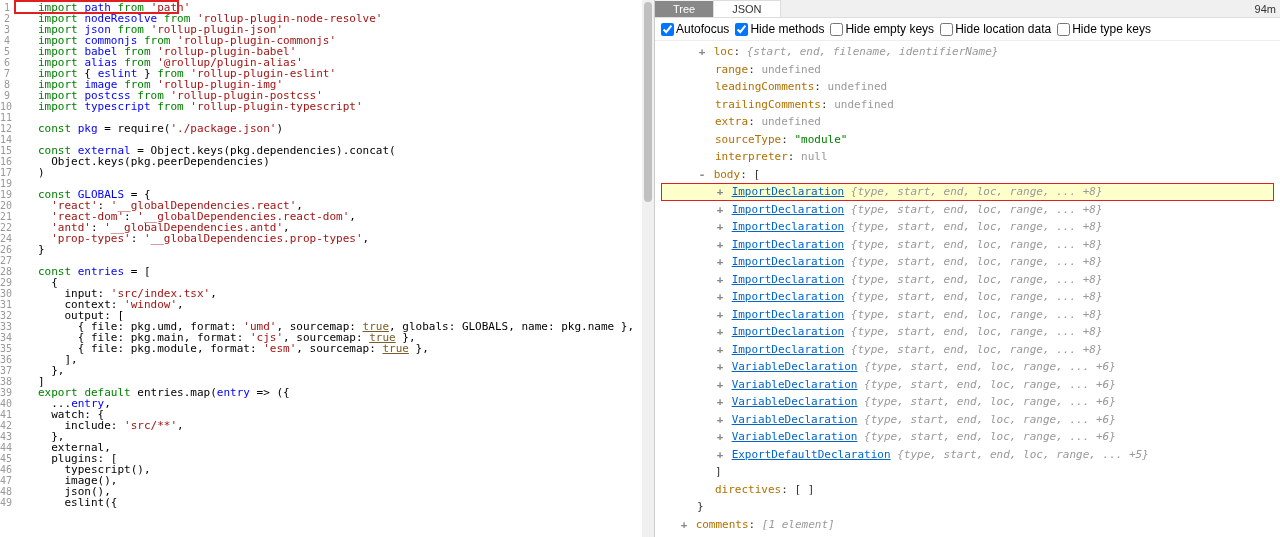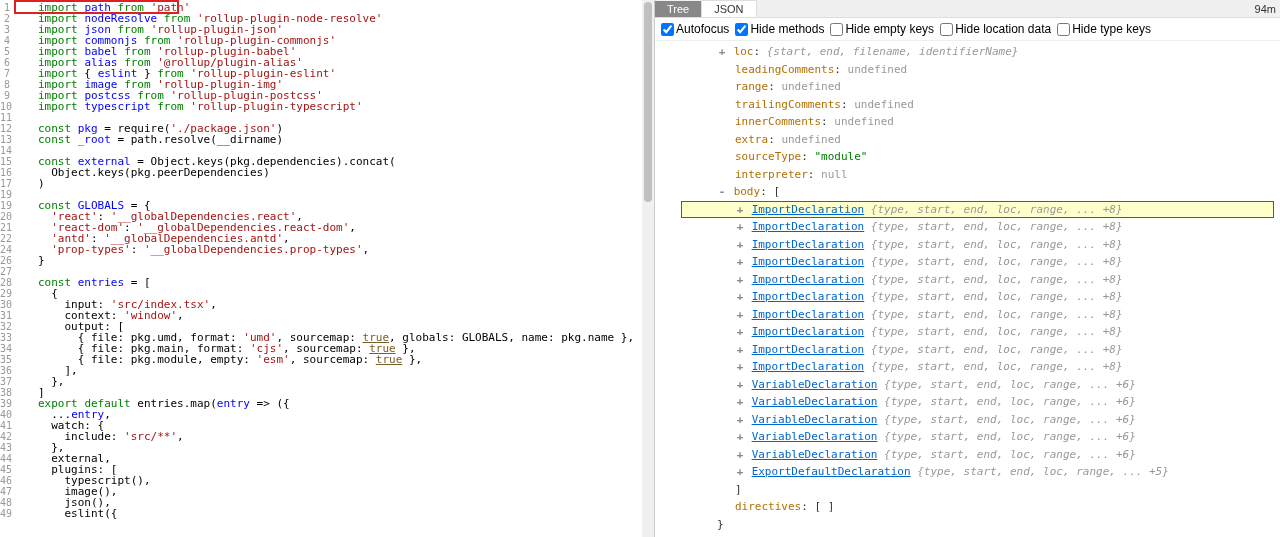--- a/index.html
+++ b/index.html
@@ -12,27 +12,27 @@
   .cl { flex: 1; margin-left: 24px; }
   .hl-box { position: absolute; border: 2px solid #e02020; pointer-events: none; }
   .kw { color: #008000; }
   .id { color: #0000ff; }
   .str { color: #a31515; }
   .lit { color: #795e26; text-decoration: underline; }
   .divider { width: 1px; background: #ccc; }
   .scroll-gutter { width: 12px; background: #f0f0f0; position: relative; }
   .scroll-thumb { position: absolute; left: 2px; right: 2px; top: 2px; height: 200px; background: #c0c0c0; border-radius: 4px; }
   .tabs { display: flex; align-items: center; background: #f0f0f0; height: 18px; border-bottom: 1px solid #ddd; font-family: -apple-system, sans-serif; font-size: 11px; }
-  .tab { padding: 2px 12px; cursor: pointer; }
+  .tab { padding: 2px 18px; cursor: pointer; }
   .tab.active { background: #888; color: #fff; }
   .tab.inactive { background: #fff; color: #333; border: 1px solid #ddd; border-bottom: none; }
   .size-badge { margin-left: auto; padding-right: 4px; color: #333; }
   .toolbar { display: flex; gap: 6px; align-items: center; padding: 4px 6px; background: #fff; font-family: -apple-system, sans-serif; font-size: 12px; border-bottom: 1px solid #eee; }
   .toolbar label { display: flex; align-items: center; gap: 2px; }
-  .tree { flex: 1; overflow: auto; padding: 2px 6px; font-size: 11px; line-height: 17.5px; margin-left: 20px; }
+  .tree { flex: 1; overflow: auto; padding: 2px 6px; font-size: 11px; line-height: 17.5px; }
   .tree-row { white-space: pre; }
   .indent { display: inline-block; }
   .toggle { color: #888; font-weight: bold; cursor: pointer; display: inline-block; width: 10px; text-align: center; }
   .tree-key { color: #b07000; }
   .tree-type-link { color: #0066cc; text-decoration: underline; cursor: pointer; }
   .tree-gray { color: #999; font-style: italic; }
   .tree-str { color: #008000; }
   .tree-null { color: #999; }
   .tree-row.hl { background: #ffffcc; outline: 1.5px solid #e02020; outline-offset: -1px; }
   .punct { color: #333; }
@@ -47,41 +47,40 @@
       <div class="code-line"><span class="ln">3</span><span class="cl"><span class="kw">import</span><span> </span><span class="id">json</span><span> </span><span class="kw">from</span><span> </span><span class="str">'rollup-plugin-json'</span></span></div>
       <div class="code-line"><span class="ln">4</span><span class="cl"><span class="kw">import</span><span> </span><span class="id">commonjs</span><span> </span><span class="kw">from</span><span> </span><span class="str">'rollup-plugin-commonjs'</span></span></div>
       <div class="code-line"><span class="ln">5</span><span class="cl"><span class="kw">import</span><span> </span><span class="id">babel</span><span> </span><span class="kw">from</span><span> </span><span class="str">'rollup-plugin-babel'</span></span></div>
       <div class="code-line"><span class="ln">6</span><span class="cl"><span class="kw">import</span><span> </span><span class="id">alias</span><span> </span><span class="kw">from</span><span> </span><span class="str">'@rollup/plugin-alias'</span></span></div>
       <div class="code-line"><span class="ln">7</span><span class="cl"><span class="kw">import</span><span> { </span><span class="id">eslint</span><span> } </span><span class="kw">from</span><span> </span><span class="str">'rollup-plugin-eslint'</span></span></div>
       <div class="code-line"><span class="ln">8</span><span class="cl"><span class="kw">import</span><span> </span><span class="id">image</span><span> </span><span class="kw">from</span><span> </span><span class="str">'rollup-plugin-img'</span></span></div>
       <div class="code-line"><span class="ln">9</span><span class="cl"><span class="kw">import</span><span> </span><span class="id">postcss</span><span> </span><span class="kw">from</span><span> </span><span class="str">'rollup-plugin-postcss'</span></span></div>
       <div class="code-line"><span class="ln">10</span><span class="cl"><span class="kw">import</span><span> </span><span class="id">typescript</span><span> </span><span class="kw">from</span><span> </span><span class="str">'rollup-plugin-typescript'</span></span></div>
       <div class="code-line"><span class="ln">11</span><span class="cl"><span></span></span></div>
       <div class="code-line"><span class="ln">12</span><span class="cl"><span class="kw">const</span><span> </span><span class="id">pkg</span><span> = require(</span><span class="str">'./package.json'</span><span>)</span></span></div>
-      <div class="code-line"><span class="ln">13</span><span class="cl"><span class="kw">const</span><span> </span><span class="id">_root</span><span> = path.resolve(__dirname)</span></span></div>
       <div class="code-line"><span class="ln">14</span><span class="cl"><span></span></span></div>
       <div class="code-line"><span class="ln">15</span><span class="cl"><span class="kw">const</span><span> </span><span class="id">external</span><span> = Object.keys(pkg.dependencies).concat(</span></span></div>
       <div class="code-line"><span class="ln">16</span><span class="cl"><span>  Object.keys(pkg.peerDependencies)</span></span></div>
       <div class="code-line"><span class="ln">17</span><span class="cl"><span>)</span></span></div>
       <div class="code-line"><span class="ln">19</span><span class="cl"><span></span></span></div>
       <div class="code-line"><span class="ln">19</span><span class="cl"><span class="kw">const</span><span> </span><span class="id">GLOBALS</span><span> = {</span></span></div>
       <div class="code-line"><span class="ln">20</span><span class="cl"><span>  </span><span class="str">'react'</span><span>: </span><span class="str">'__globalDependencies.react'</span><span>,</span></span></div>
       <div class="code-line"><span class="ln">21</span><span class="cl"><span>  </span><span class="str">'react-dom'</span><span>: </span><span class="str">'__globalDependencies.react-dom'</span><span>,</span></span></div>
       <div class="code-line"><span class="ln">22</span><span class="cl"><span>  </span><span class="str">'antd'</span><span>: </span><span class="str">'__globalDependencies.antd'</span><span>,</span></span></div>
       <div class="code-line"><span class="ln">24</span><span class="cl"><span>  </span><span class="str">'prop-types'</span><span>: </span><span class="str">'__globalDependencies.prop-types'</span><span>,</span></span></div>
       <div class="code-line"><span class="ln">26</span><span class="cl"><span>}</span></span></div>
       <div class="code-line"><span class="ln">27</span><span class="cl"><span></span></span></div>
       <div class="code-line"><span class="ln">28</span><span class="cl"><span class="kw">const</span><span> </span><span class="id">entries</span><span> = [</span></span></div>
       <div class="code-line"><span class="ln">29</span><span class="cl"><span>  {</span></span></div>
       <div class="code-line"><span class="ln">30</span><span class="cl"><span>    input: </span><span class="str">'src/index.tsx'</span><span>,</span></span></div>
       <div class="code-line"><span class="ln">31</span><span class="cl"><span>    context: </span><span class="str">'window'</span><span>,</span></span></div>
       <div class="code-line"><span class="ln">32</span><span class="cl"><span>    output: [</span></span></div>
       <div class="code-line"><span class="ln">33</span><span class="cl"><span>      { file: pkg.umd, format: </span><span class="str">'umd'</span><span>, sourcemap: </span><span class="lit">true</span><span>, globals: GLOBALS, name: pkg.name },</span></span></div>
       <div class="code-line"><span class="ln">34</span><span class="cl"><span>      { file: pkg.main, format: </span><span class="str">'cjs'</span><span>, sourcemap: </span><span class="lit">true</span><span> },</span></span></div>
-      <div class="code-line"><span class="ln">35</span><span class="cl"><span>      { file: pkg.module, empty: </span><span class="str">'esm'</span><span>, sourcemap: </span><span class="lit">true</span><span> },</span></span></div>
+      <div class="code-line"><span class="ln">35</span><span class="cl"><span>      { file: pkg.module, format: </span><span class="str">'esm'</span><span>, sourcemap: </span><span class="lit">true</span><span> },</span></span></div>
       <div class="code-line"><span class="ln">36</span><span class="cl"><span>    ],</span></span></div>
       <div class="code-line"><span class="ln">37</span><span class="cl"><span>  },</span></span></div>
       <div class="code-line"><span class="ln">38</span><span class="cl"><span>]</span></span></div>
       <div class="code-line"><span class="ln">39</span><span class="cl"><span class="kw">export</span><span> </span><span class="kw">default</span><span> entries.map(</span><span class="id">entry</span><span> =&gt; ({</span></span></div>
       <div class="code-line"><span class="ln">40</span><span class="cl"><span>  ...</span><span class="id">entry</span><span>,</span></span></div>
       <div class="code-line"><span class="ln">41</span><span class="cl"><span>  watch: {</span></span></div>
       <div class="code-line"><span class="ln">42</span><span class="cl"><span>    include: </span><span class="str">'src/**'</span><span>,</span></span></div>
       <div class="code-line"><span class="ln">43</span><span class="cl"><span>  },</span></span></div>
       <div class="code-line"><span class="ln">44</span><span class="cl"><span>  external,</span></span></div>
       <div class="code-line"><span class="ln">45</span><span class="cl"><span>  plugins: [</span></span></div>
@@ -122,24 +121,23 @@
         <input type="checkbox" style="">
         <span>Hide location data</span>
       </label>
     <label>
         <input type="checkbox" style="">
         <span>Hide type keys</span>
       </label>
   </div>
   <div class="tree" id="tree">
       <div class="tree-row"><span class="indent" style="width:36px"></span><span class="toggle">+</span> <span class="tree-key">loc</span><span class="punct">: </span><span class="tree-gray">{start, end, filename, identifierName}</span></div>
+      <div class="tree-row"><span class="indent" style="width:54px"></span><span class="tree-key">range</span><span class="punct">: </span><span class="tree-null">undefined</span></div>
       <div class="tree-row"><span class="indent" style="width:54px"></span><span class="tree-key">leadingComments</span><span class="punct">: </span><span class="tree-null">undefined</span></div>
-      <div class="tree-row"><span class="indent" style="width:54px"></span><span class="tree-key">range</span><span class="punct">: </span><span class="tree-null">undefined</span></div>
       <div class="tree-row"><span class="indent" style="width:54px"></span><span class="tree-key">trailingComments</span><span class="punct">: </span><span class="tree-null">undefined</span></div>
-      <div class="tree-row"><span class="indent" style="width:54px"></span><span class="tree-key">innerComments</span><span class="punct">: </span><span class="tree-null">undefined</span></div>
       <div class="tree-row"><span class="indent" style="width:54px"></span><span class="tree-key">extra</span><span class="punct">: </span><span class="tree-null">undefined</span></div>
       <div class="tree-row"><span class="indent" style="width:54px"></span><span class="tree-key">sourceType</span><span class="punct">: </span><span class="tree-str">"module"</span></div>
       <div class="tree-row"><span class="indent" style="width:54px"></span><span class="tree-key">interpreter</span><span class="punct">: </span><span class="tree-null">null</span></div>
       <div class="tree-row"><span class="indent" style="width:36px"></span><span class="toggle">-</span> <span class="tree-key">body</span><span class="punct">: </span><span class="punct">[</span></div>
       <div class="tree-row hl"><span class="indent" style="width:54px"></span><span class="toggle">+</span> <span class="tree-type-link">ImportDeclaration</span> <span class="tree-gray">{type, start, end, loc, range, ... +8}</span></div>
       <div class="tree-row"><span class="indent" style="width:54px"></span><span class="toggle">+</span> <span class="tree-type-link">ImportDeclaration</span> <span class="tree-gray">{type, start, end, loc, range, ... +8}</span></div>
       <div class="tree-row"><span class="indent" style="width:54px"></span><span class="toggle">+</span> <span class="tree-type-link">ImportDeclaration</span> <span class="tree-gray">{type, start, end, loc, range, ... +8}</span></div>
       <div class="tree-row"><span class="indent" style="width:54px"></span><span class="toggle">+</span> <span class="tree-type-link">ImportDeclaration</span> <span class="tree-gray">{type, start, end, loc, range, ... +8}</span></div>
       <div class="tree-row"><span class="indent" style="width:54px"></span><span class="toggle">+</span> <span class="tree-type-link">ImportDeclaration</span> <span class="tree-gray">{type, start, end, loc, range, ... +8}</span></div>
       <div class="tree-row"><span class="indent" style="width:54px"></span><span class="toggle">+</span> <span class="tree-type-link">ImportDeclaration</span> <span class="tree-gray">{type, start, end, loc, range, ... +8}</span></div>

